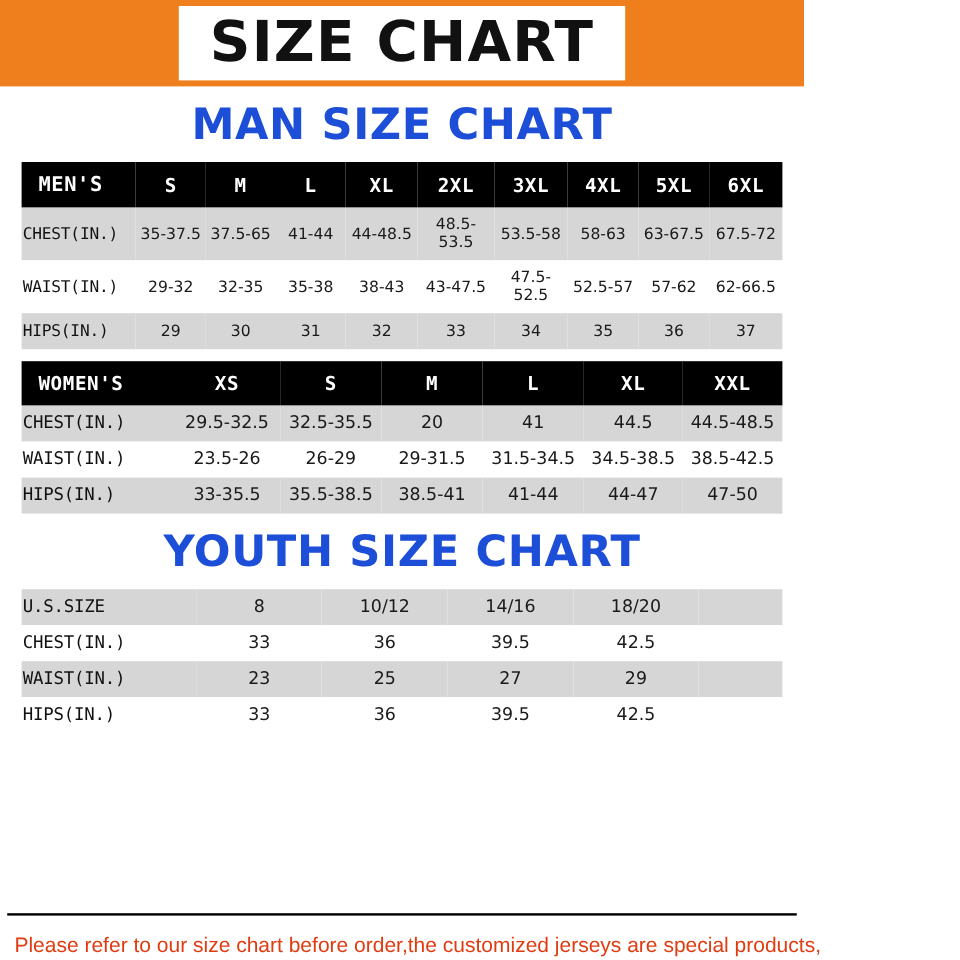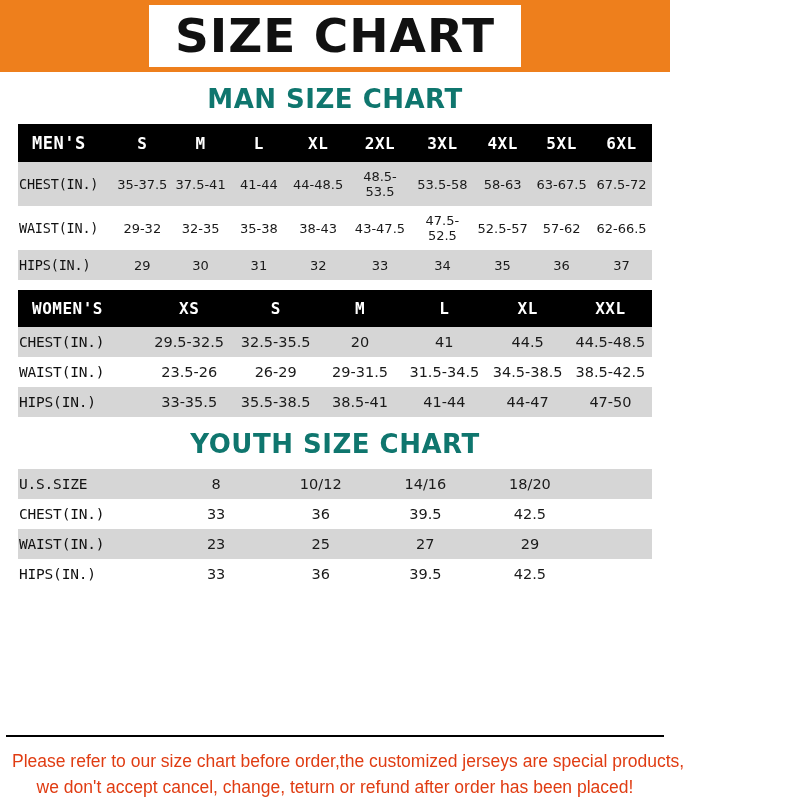--- a/index.html
+++ b/index.html
@@ -48,23 +48,23 @@
     padding: 0 18px;
     box-sizing: border-box;
   }
   .section {
     margin-top: 10px;
   }
   .section-title {
     text-align: center;
     font-family: "DejaVu Sans", sans-serif;
     font-weight: bold;
-    font-size: 26px;
+    font-size: 36px;
     letter-spacing: 0.5px;
-    color: #0f766e;
+    color: #1d4ed8;
     margin: 12px 0 10px 0;
   }
   table.size-table {
     width: 100%;
     border-collapse: collapse;
     table-layout: fixed;
   }
   table.size-table tr.head-row {
     background: #000000;
   }
@@ -170,21 +170,21 @@
           <th>XL</th>
           <th>2XL</th>
           <th>3XL</th>
           <th>4XL</th>
           <th>5XL</th>
           <th>6XL</th>
         </tr>
         <tr class="row-alt">
           <td class="first-col">CHEST(IN.)</td>
           <td>35-37.5</td>
-          <td>37.5-41</td>
+          <td>37.5-65</td>
           <td>41-44</td>
           <td>44-48.5</td>
           <td>48.5-53.5</td>
           <td>53.5-58</td>
           <td>58-63</td>
           <td>63-67.5</td>
           <td>67.5-72</td>
         </tr>
         <tr class="row-plain">
           <td class="first-col">WAIST(IN.)</td>
@@ -311,16 +311,15 @@
           <td></td>
         </tr>
       </tbody>
         </table>
     </div>
 
   </div>
 
   <div class="footer-note">
     <div>Please refer to our size chart before order,the customized jerseys are special products,</div>
-    <div>we don't accept cancel, change, teturn or refund after order has been placed!</div>
   </div>
 
 </div>
 
 </body></html>

